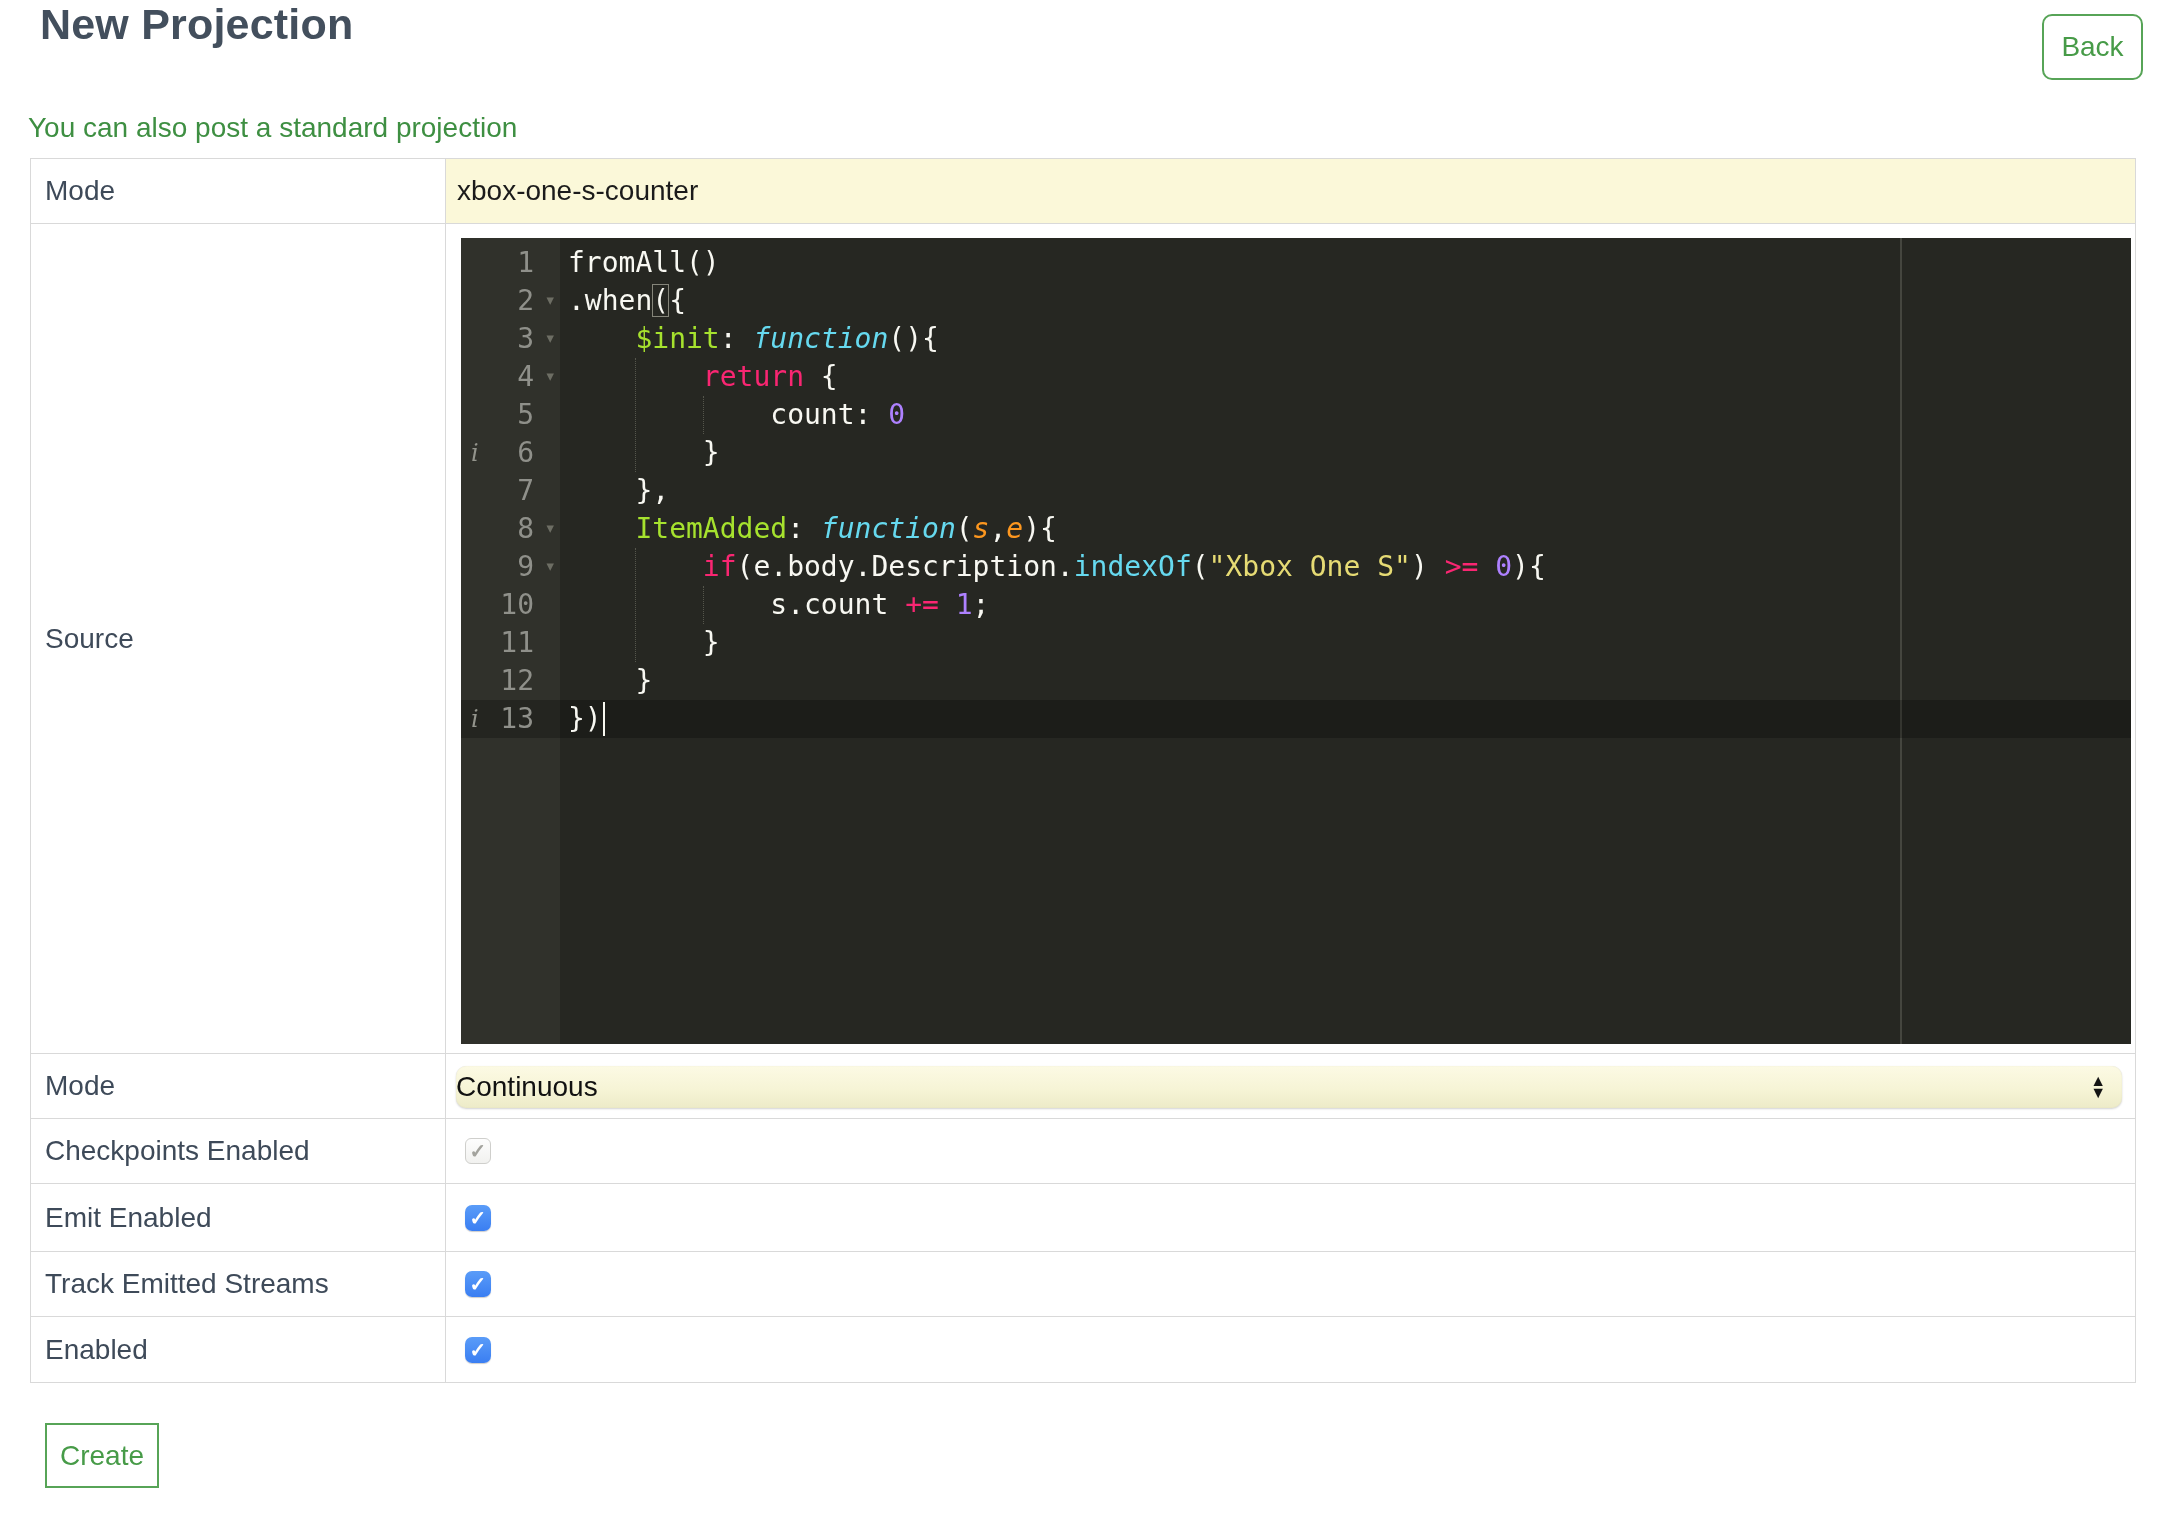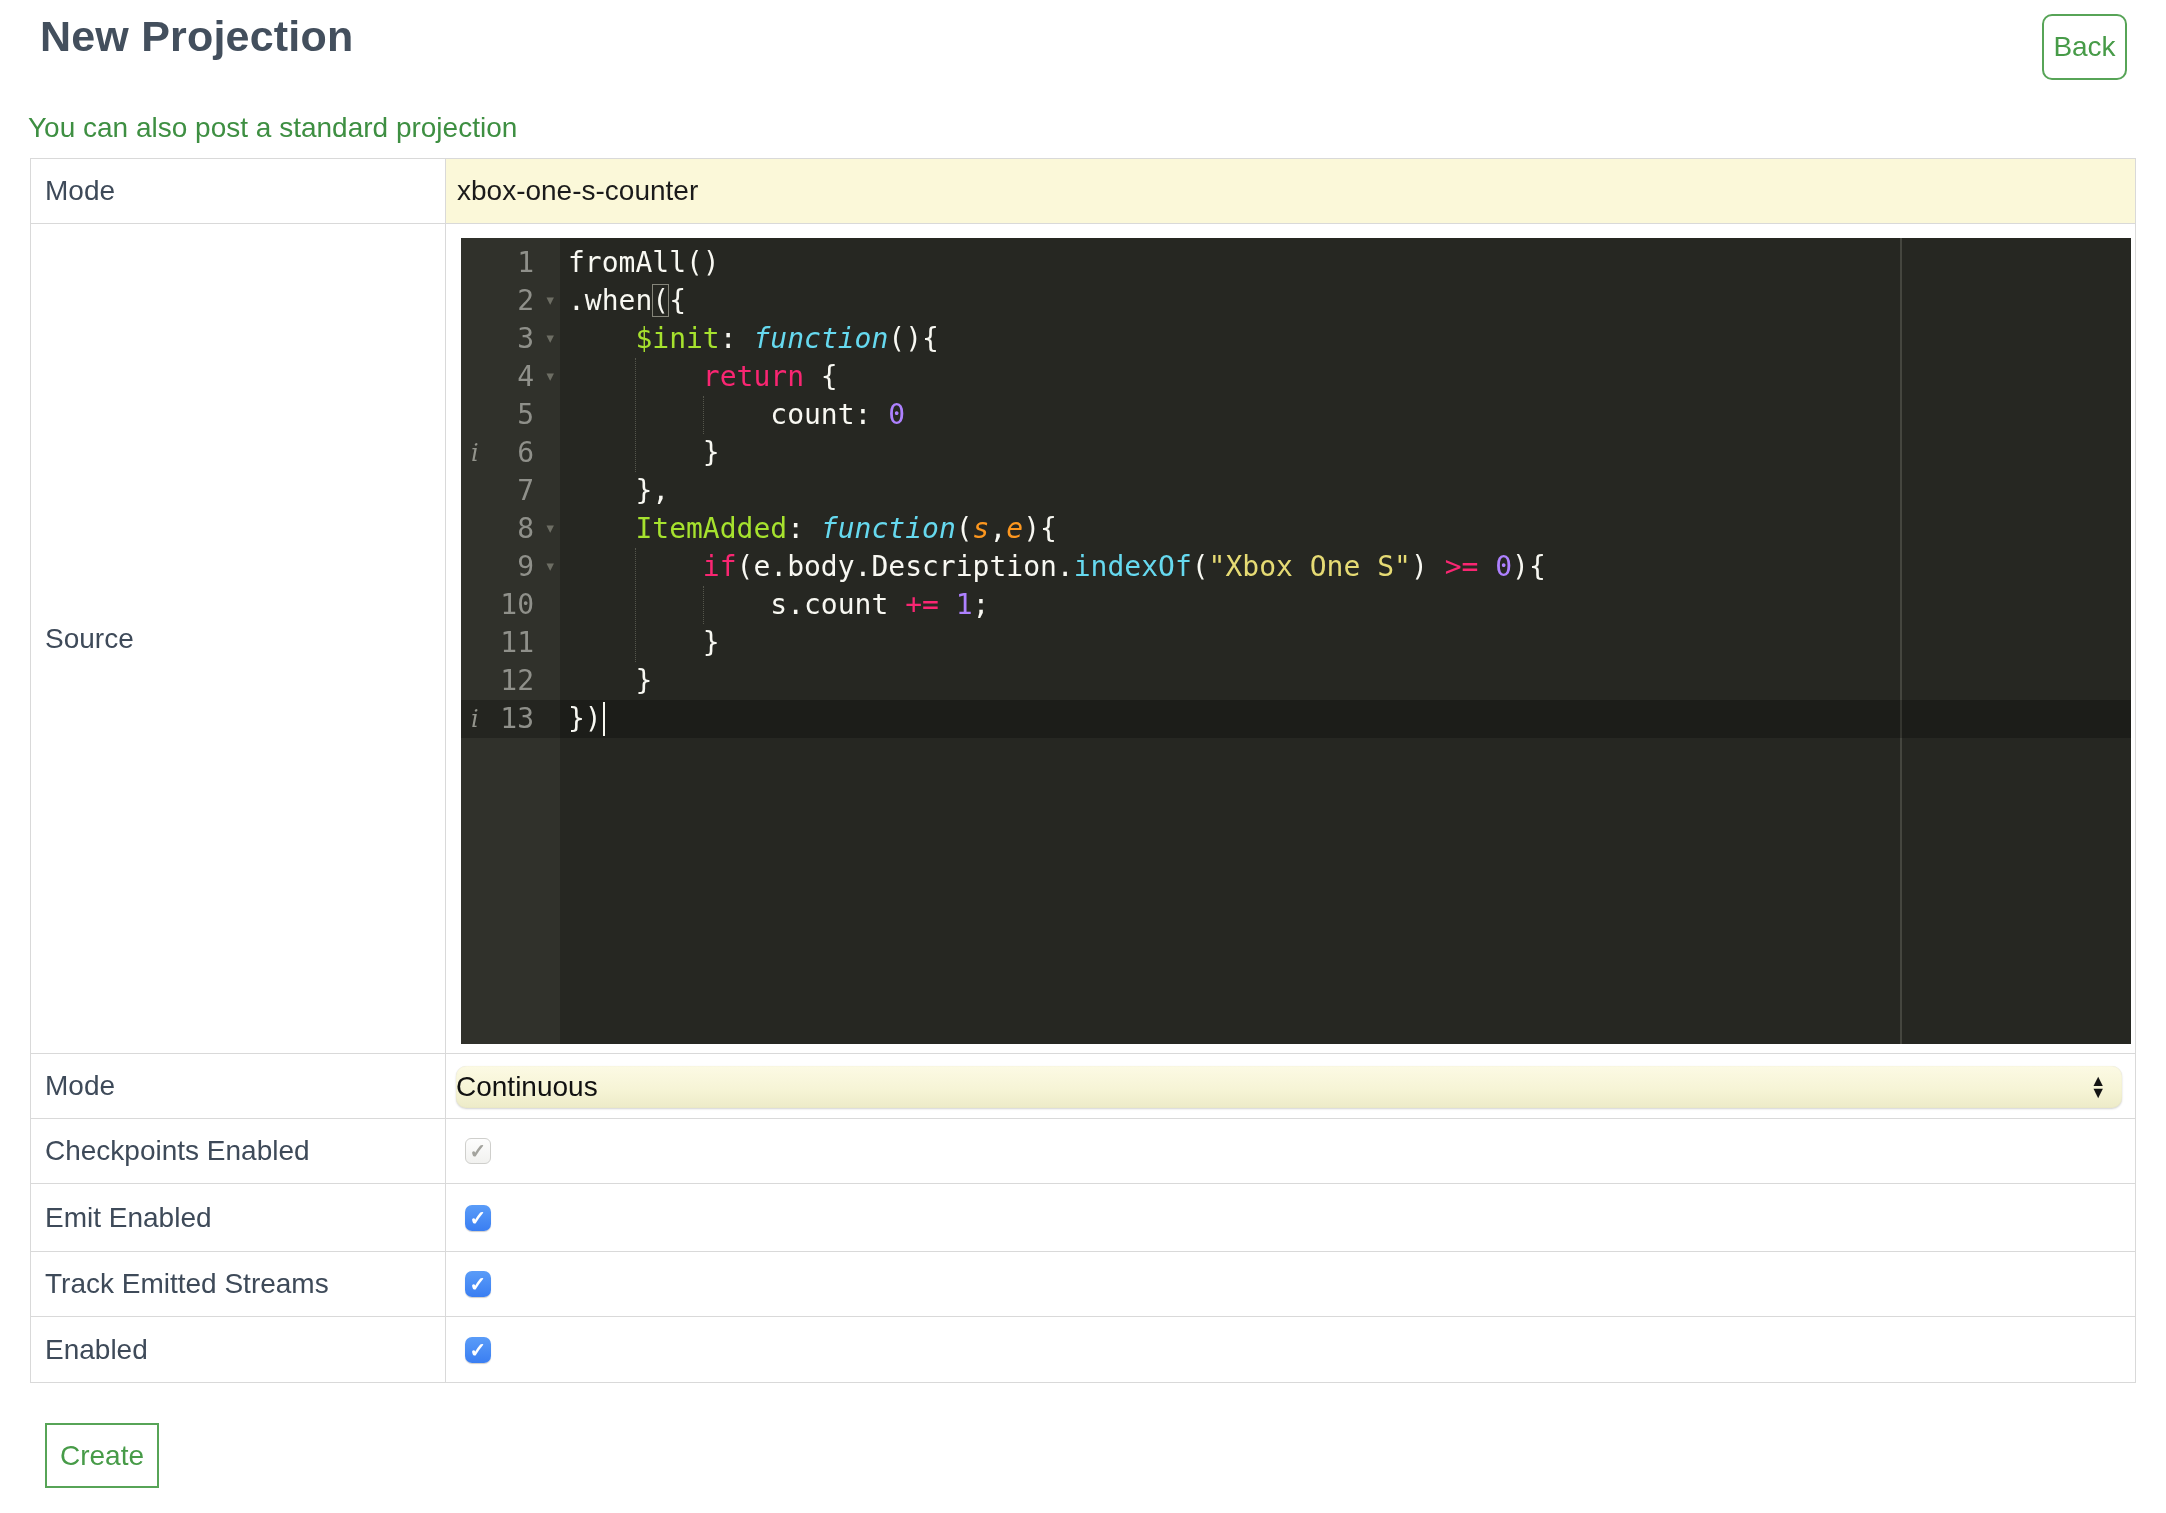--- a/index.html
+++ b/index.html
@@ -4,27 +4,27 @@
 <style>
   * { margin:0; padding:0; box-sizing:border-box; }
   html,body { background:#ffffff; }
   body {
     width:2166px; height:1513px; position:relative; overflow:hidden;
     font-family:"Liberation Sans", sans-serif; color:#3e4a59;
   }
   .abs { position:absolute; }
 
   
-  .page-title { left:40px; top:12px; font-size:43px; font-weight:700; color:#434f5d; letter-spacing:0.2px; }
+  .page-title { left:40px; top:0; font-size:43px; font-weight:700; color:#434f5d; letter-spacing:0.2px; }
   .btn-green {
     background:#ffffff; border:2px solid #57a457; color:#479b48;
     border-radius:10px; font-size:28px; font-family:"Liberation Sans",sans-serif;
     cursor:pointer; display:flex; align-items:center; justify-content:center;
   }
-  .back-btn { left:2042px; top:14px; width:85px; height:66px; }
+  .back-btn { left:2042px; top:14px; width:101px; height:66px; }
   .create-btn { left:45px; top:1423px; width:114px; height:65px; border-radius:0; }
   .std-link { left:28px; top:112px; font-size:28px; color:#3e8f42; text-decoration:none; cursor:pointer; }
 
   
   .form-table {
     left:30px; top:158px; width:2106px;
     border:1px solid #d9d9d9; border-bottom:none;
   }
   .frow { display:flex; border-bottom:1px solid #d9d9d9; background:#fff; }
   .fcell-label {

